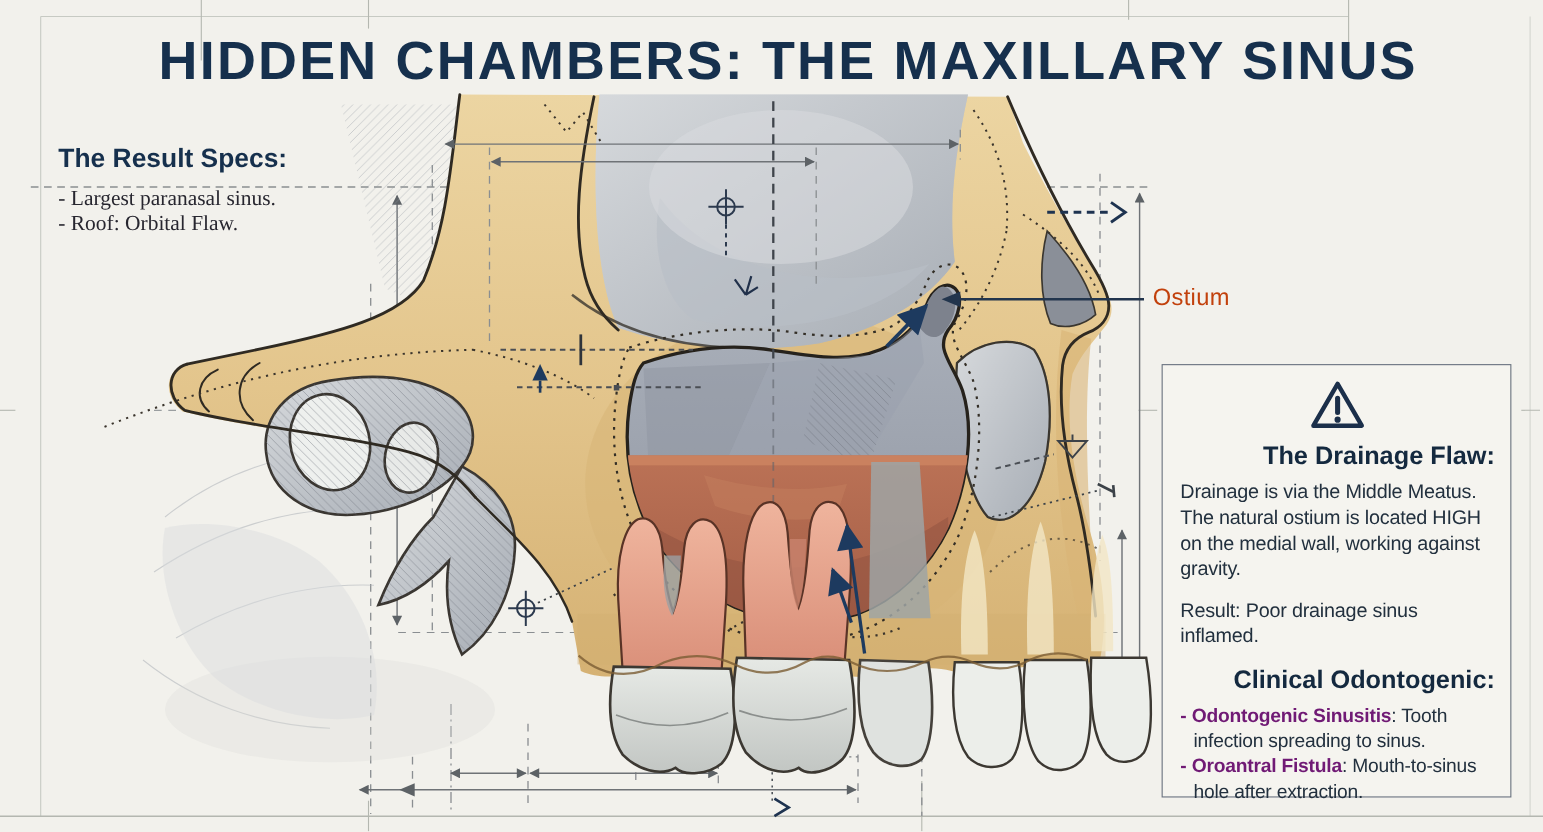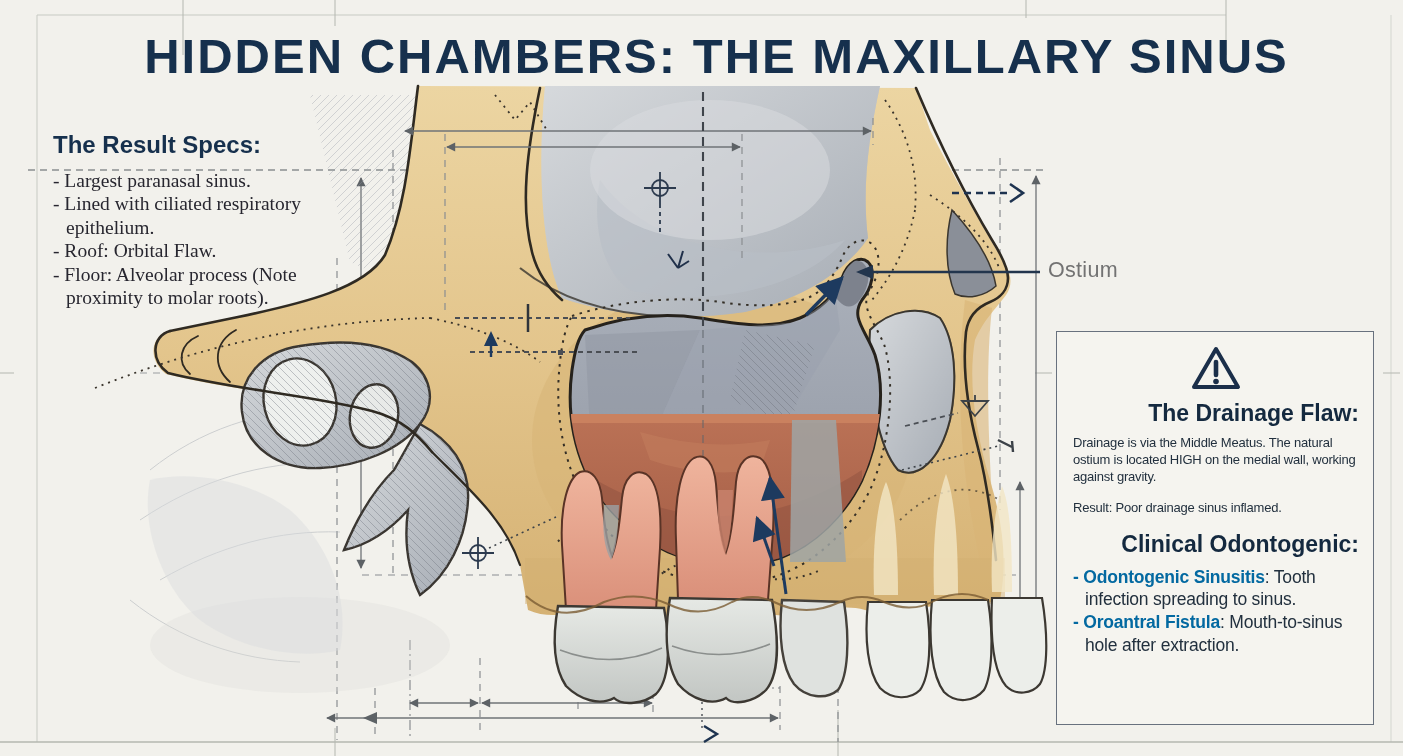--- a/index.html
+++ b/index.html
@@ -8,30 +8,30 @@
   .stage{position:relative;width:1403px;height:661px;background:#f2f1ec;}
   svg.art{position:absolute;left:0;top:0;}
   .title{position:absolute;left:30px;right:0;top:28px;text-align:center;
          font-size:49px;font-weight:bold;letter-spacing:2px;color:#16304d;
          white-space:nowrap;}
   .specs{position:absolute;left:53px;top:131px;width:300px;}
   .specs-heading{font-size:24px;font-weight:bold;color:#16304d;margin-bottom:10px;}
   .spec-item{font-family:"Liberation Serif",serif;font-size:19.5px;line-height:1.2;
              color:#27262f;padding-left:13px;text-indent:-13px;width:292px;}
   .ostium-label{position:absolute;left:1048px;top:258px;font-size:21.5px;
-                color:#737373;letter-spacing:.3px;}
+                color:#c2410c;letter-spacing:.3px;}
   .panel{position:absolute;left:1056px;top:331px;width:318px;height:394px;
          box-sizing:border-box;border:1.5px solid #68717e;background:#f5f4ef;
          padding:12px 14px 10px 16px;color:#22303e;}
   .panel-warn{text-align:center;margin-bottom:2px;}
   .panel h2{font-size:23px;font-weight:bold;color:#14293f;margin:4px 0 8px 0;text-align:right;}
-  .panel p{font-size:13px;line-height:1.3;margin:0 0 14px 0;letter-spacing:-.2px;}
+  .panel p{font-size:18px;line-height:1.3;margin:0 0 14px 0;letter-spacing:-.2px;}
   .cl-item{font-size:17.5px;line-height:1.3;letter-spacing:-.2px;
            padding-left:12px;text-indent:-12px;}
-  .cl-item b{color:#0369a1;text-align:center;}
+  .cl-item b{color:#701a75;text-align:center;}
 </style>
 </head>
 <body>
 
 <div class="stage">
 
 <svg class="art" width="1403" height="756" viewBox="0 0 1403 756">
   <defs>
     <linearGradient id="boneGrad" x1="0" y1="0" x2="0" y2="1">
       <stop offset="0" stop-color="#ecd5a2"></stop>
@@ -303,23 +303,21 @@
       <path d="M678,268 L668,254 M678,268 L683,251 M678,268 L689,261"></path>
     </g>
   </g>
 </svg>
 
 <div class="title">HIDDEN CHAMBERS: THE MAXILLARY SINUS</div>
 
 <div class="specs">
   <div class="specs-heading">The Result Specs:</div>
   <div class="spec-item">- Largest paranasal sinus.</div>
-  <div class="spec-item">- Lined with ciliated respiratory epithelium.</div>
   <div class="spec-item">- Roof: Orbital Flaw.</div>
-  <div class="spec-item">- Floor: Alveolar process (Note proximity to molar roots).</div>
 </div>
 
 <div class="ostium-label">Ostium</div>
 
 <div class="panel">
   <div class="panel-warn">
     <svg width="52" height="48" viewBox="0 0 52 48">
       <path d="M26,5 L48,43 L4,43 Z" fill="none" stroke="#1b2f4a" stroke-width="4" stroke-linejoin="round"></path>
       <path d="M26,18 L26,31" stroke="#1b2f4a" stroke-width="4.6" stroke-linecap="round"></path>
       <circle cx="26" cy="37.5" r="2.8" fill="#1b2f4a"></circle>

